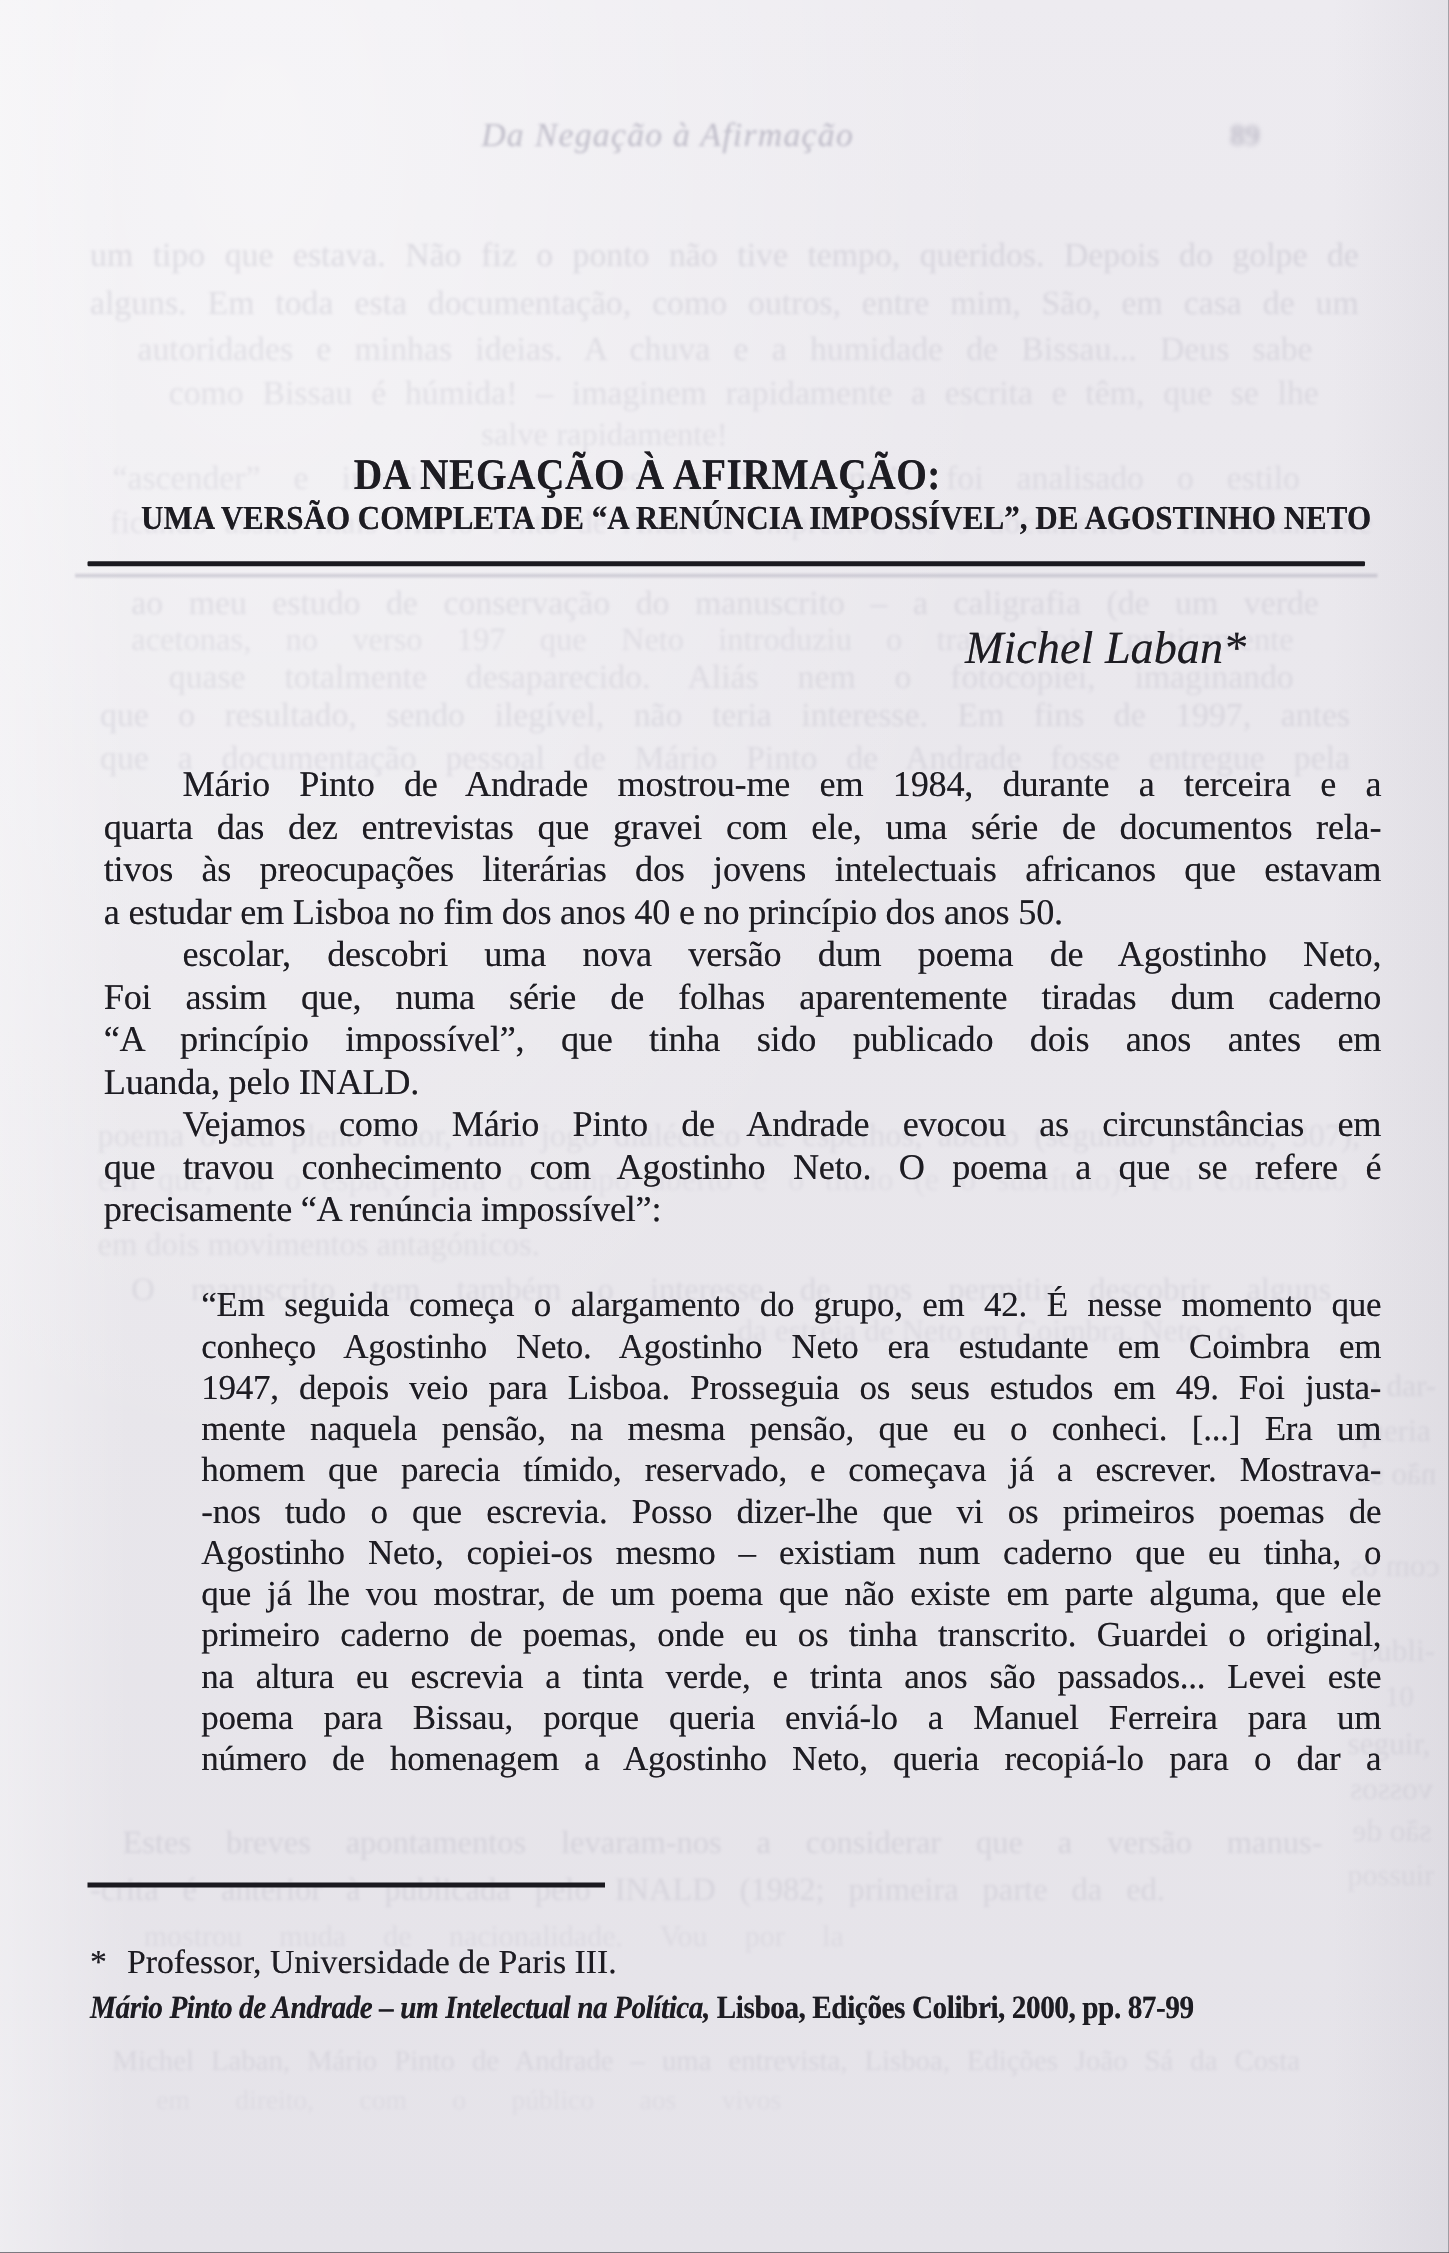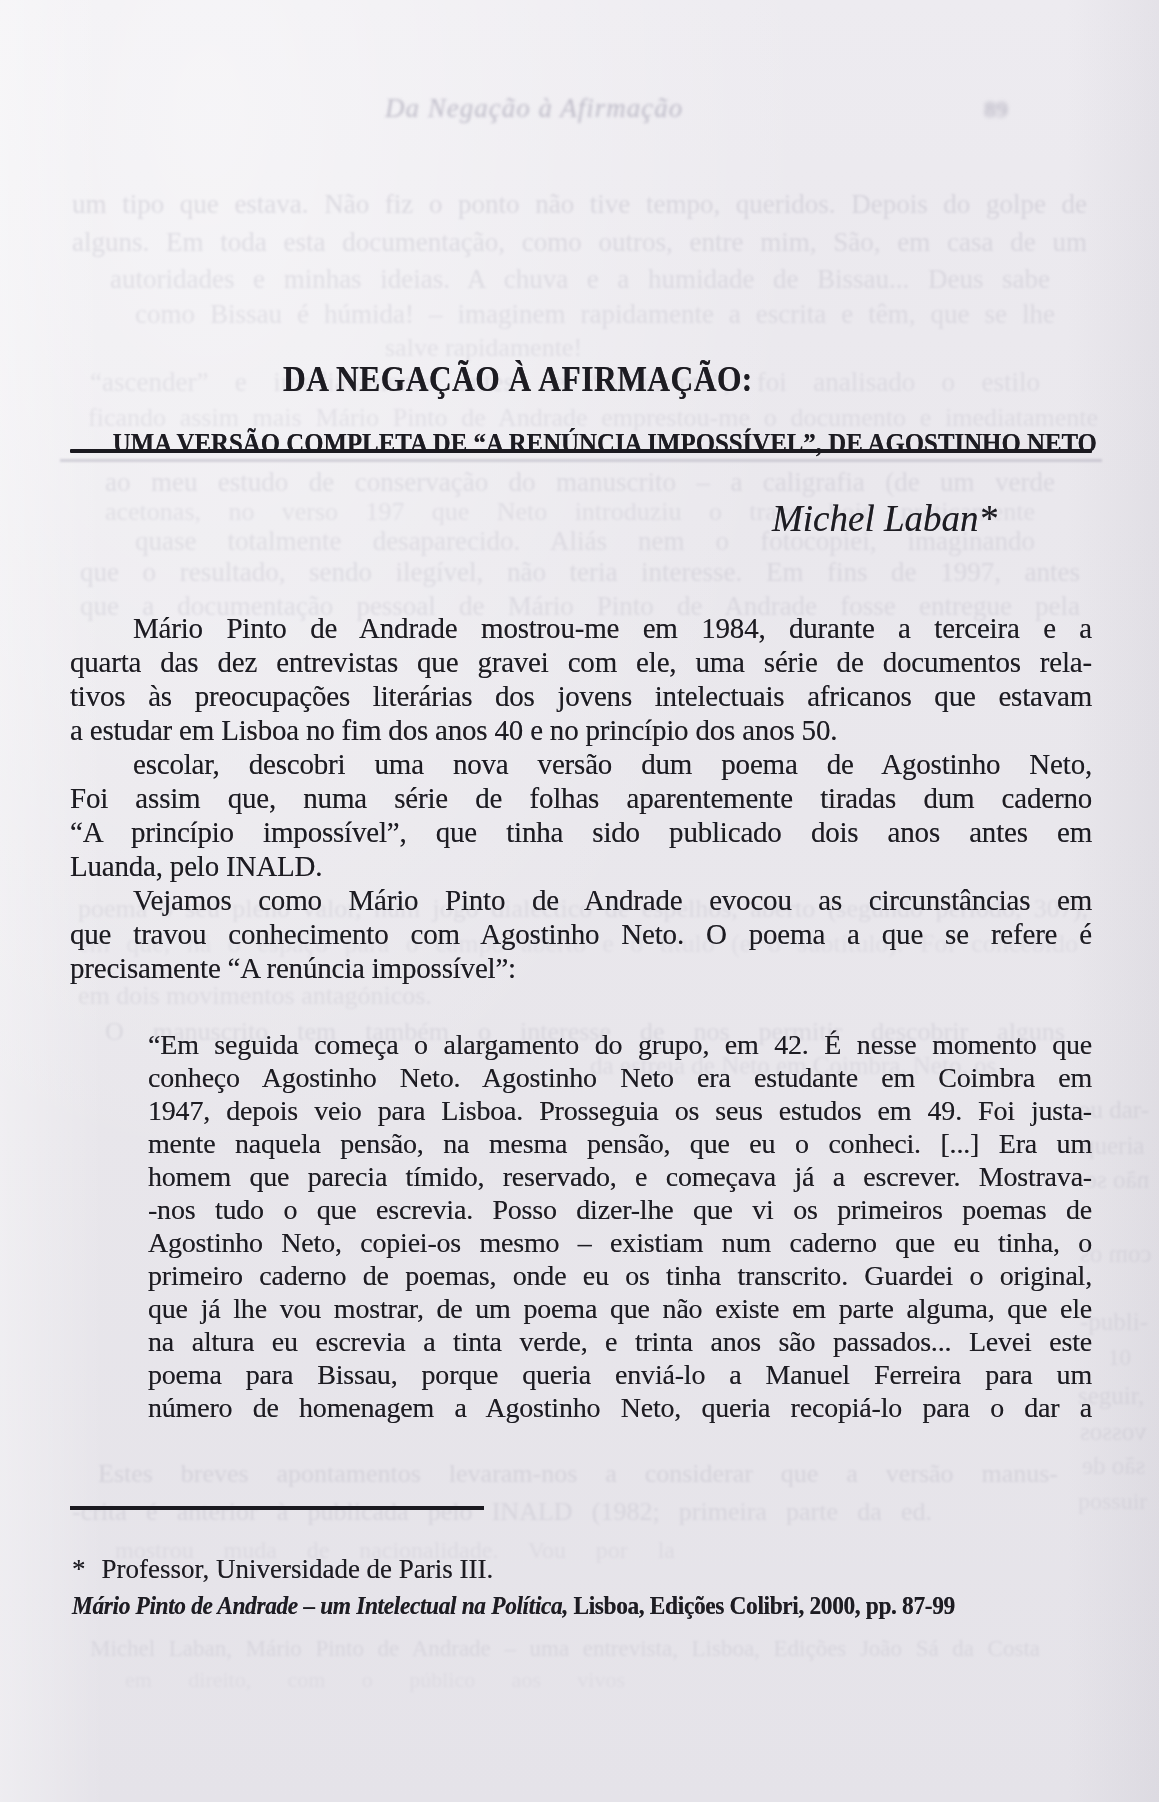--- a/index.html
+++ b/index.html
@@ -31,34 +31,34 @@
     color:#9d9aac;opacity:.55;filter:blur(2.2px);
   }
   
   .title{position:absolute;top:360px;left:0;width:1022px;text-align:center;}
   .title-inner{
     display:inline-block;position:relative;left:-63px;
     font-weight:bold;font-size:35px;letter-spacing:.5px;
     transform:scaleX(.9);transform-origin:center;white-space:nowrap;
     text-shadow:0 0 .5px rgba(25,23,32,.7);
   }
-  .subtitle{position:absolute;top:428px;left:0;width:1022px;text-align:right;}
+  .subtitle{position:absolute;top:399px;left:0;width:1022px;text-align:right;}
   .subtitle-inner{
     display:inline-block;font-weight:bold;font-size:27px;white-space:nowrap;
     transform:scaleX(.92);transform-origin:center;
     text-shadow:0 0 .5px rgba(25,23,32,.7);
   }
   .subtitle-rule{position:absolute;top:449px;left:0;width:1022px;height:4px;background:#1b1a20;border-radius:1px;}
   .subtitle-rule-ghost{position:absolute;top:459px;left:-10px;width:1042px;height:3px;background:#8f8ca0;opacity:.32;filter:blur(1px);}
   .author{
     position:absolute;top:497px;right:95px;font-style:italic;font-size:37px;
     text-shadow:0 0 .4px rgba(25,23,32,.6);
   }
   .bodytext{
-    position:absolute;top:611px;left:0;width:1022px;
+    position:absolute;top:611px;left:13px;width:1022px;
     font-size:29px;line-height:34px;letter-spacing:-.2px;
     text-shadow:0 0 .4px rgba(25,23,32,.55);
   }
   .tl{text-align:justify;text-align-last:justify;}
   .para .tl:first-child{text-indent:63px;}
   .para .tl.last{text-align-last:left;}
   .quote{margin-top:43px;margin-left:78px;font-size:28px;line-height:33px;}
   .quote .tl.last{text-align-last:justify;}
   .quote .tl:first-child{text-indent:0;}
   .fn-rule{position:absolute;top:1506px;left:0;width:414px;height:4px;background:#1b1a20;}
@@ -150,22 +150,22 @@
           <div class="tl last">precisamente “A renúncia impossível”:</div>
         </div>
       <div class="quote">
           <div class="tl">“Em seguida começa o alargamento do grupo, em 42. É nesse momento que</div>
           <div class="tl">conheço Agostinho Neto. Agostinho Neto era estudante em Coimbra em</div>
           <div class="tl">1947, depois veio para Lisboa. Prosseguia os seus estudos em 49. Foi justa-</div>
           <div class="tl">mente naquela pensão, na mesma pensão, que eu o conheci. [...] Era um</div>
           <div class="tl">homem que parecia tímido, reservado, e começava já a escrever. Mostrava-</div>
           <div class="tl">-nos tudo o que escrevia. Posso dizer-lhe que vi os primeiros poemas de</div>
           <div class="tl">Agostinho Neto, copiei-os mesmo – existiam num caderno que eu tinha, o</div>
+          <div class="tl">que já lhe vou mostrar, de um poema que não existe em parte alguma, que ele</div>
           <div class="tl">primeiro caderno de poemas, onde eu os tinha transcrito. Guardei o original,</div>
-          <div class="tl">que já lhe vou mostrar, de um poema que não existe em parte alguma, que ele</div>
           <div class="tl">na altura eu escrevia a tinta verde, e trinta anos são passados... Levei este</div>
           <div class="tl">poema para Bissau, porque queria enviá-lo a Manuel Ferreira para um</div>
           <div class="tl last">número de homenagem a Agostinho Neto, queria recopiá-lo para o dar a</div>
         </div>
     </div>
 
     <div class="fn-rule"></div>
 
     <div class="footnote">
       <span class="marker">*</span><span>Professor, Universidade de Paris III.</span>

